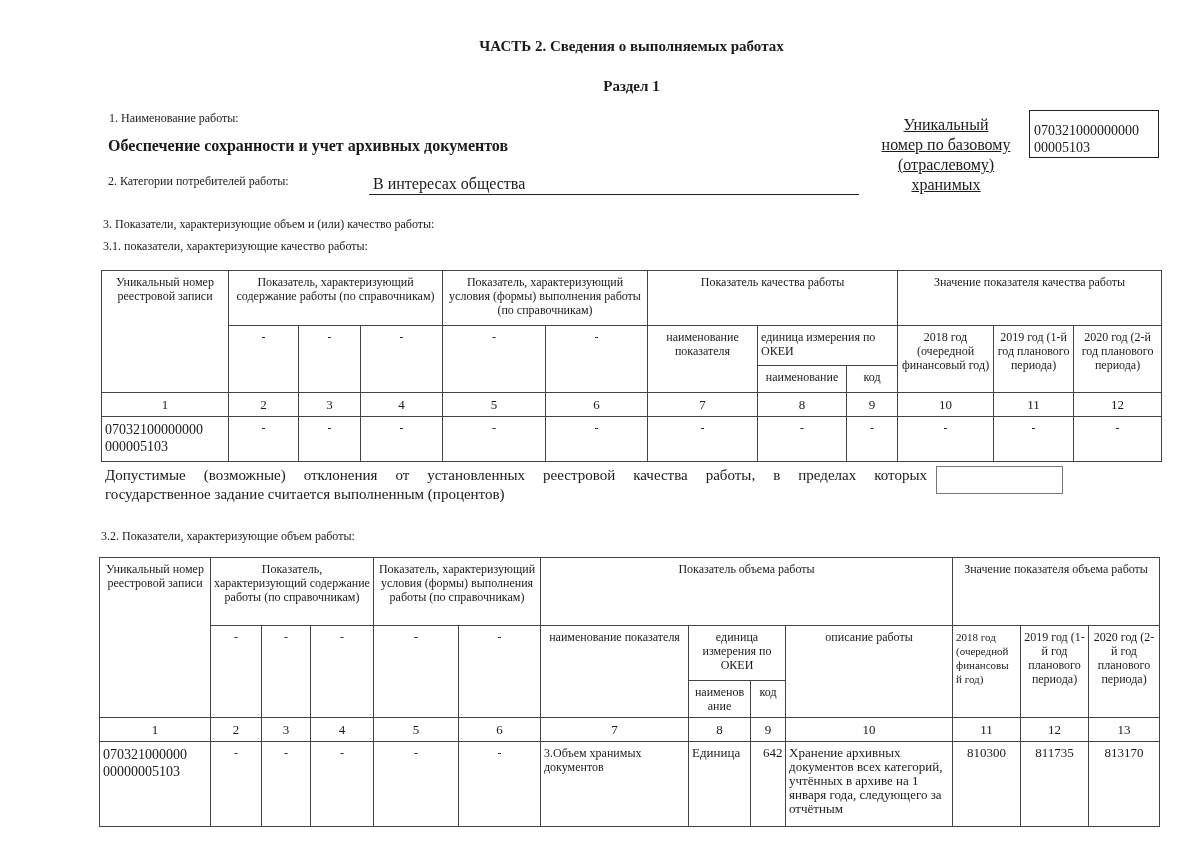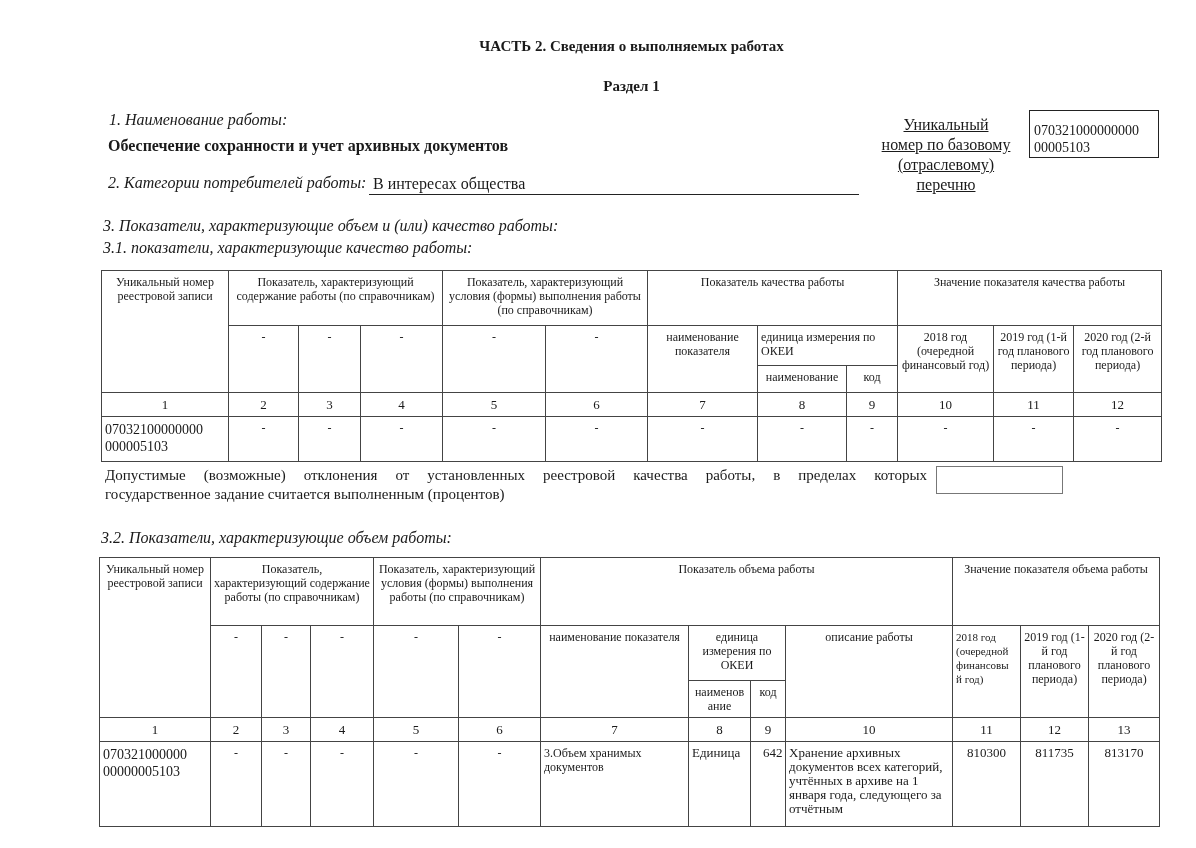--- a/index.html
+++ b/index.html
@@ -2,21 +2,21 @@
 <html><head>
   <meta charset="utf-8">
   <style>
     html, body { margin: 0; padding: 0; background: #ffffff; }
     body {
       width: 1196px; height: 848px; position: relative; overflow: hidden;
       font-family: "Liberation Serif", serif; color: #1a1a1a;
     }
     .abs { position: absolute; }
     .title { font-weight: bold; font-size: 15px; }
-    .txt16 { font-size: 16px; font-style: italic; }
+    .txt16 { font-size: 12px; }
     .bold16 { font-size: 16px; font-weight: bold; }
     .underline-field {
       position: absolute; border-bottom: 1px solid #222; font-size: 16px;
       line-height: 20px; white-space: nowrap;
     }
     .unique-label { text-align: center; font-size: 16px; line-height: 20px; }
     .code-box {
       border: 1.5px solid #222; font-size: 14px; line-height: 17px;
       padding: 11px 4px; box-sizing: border-box; font-family: "Liberation Serif", serif;
     }
@@ -48,21 +48,21 @@
 
 <div class="abs txt16" style="left:108px; top:174px;">2. Категории потребителей работы:</div>
 <div class="underline-field" style="left:369px; top:174px; width:490px;">
   <span style="padding-left:4px;">В интересах общества</span>
 </div>
 
 <div class="abs unique-label" style="left:866px; top:115px; width:160px;text-decoration:underline;">
   <div>Уникальный</div>
   <div>номер по базовому</div>
   <div>(отраслевому)</div>
-  <div>перечню</div>
+  <div>хранимых</div>
 </div>
 <div class="abs code-box" style="left:1029px; top:110px; width:130px; height:48px;">
   <div>070321000000000</div>
   <div>00005103</div>
 </div>
 
 <div class="abs txt16" style="left:103px; top:217px;">3. Показатели, характеризующие объем и (или) качество работы:</div>
 <div class="abs txt16" style="left:103px; top:239px;">3.1. показатели, характеризующие качество работы:</div>
 
 <table class="grid" style="left:101px; top:270px; width:1060px;">

